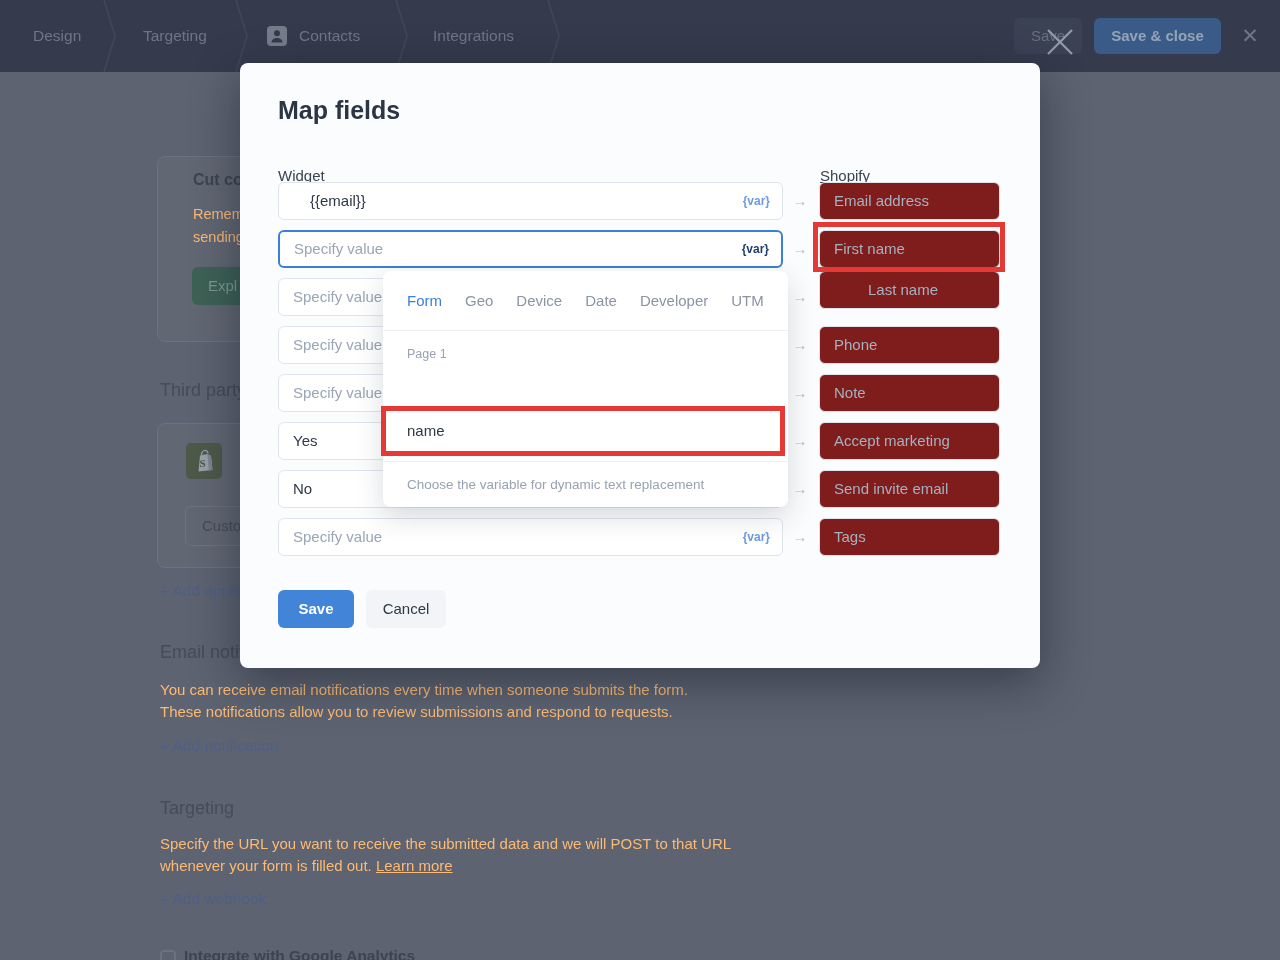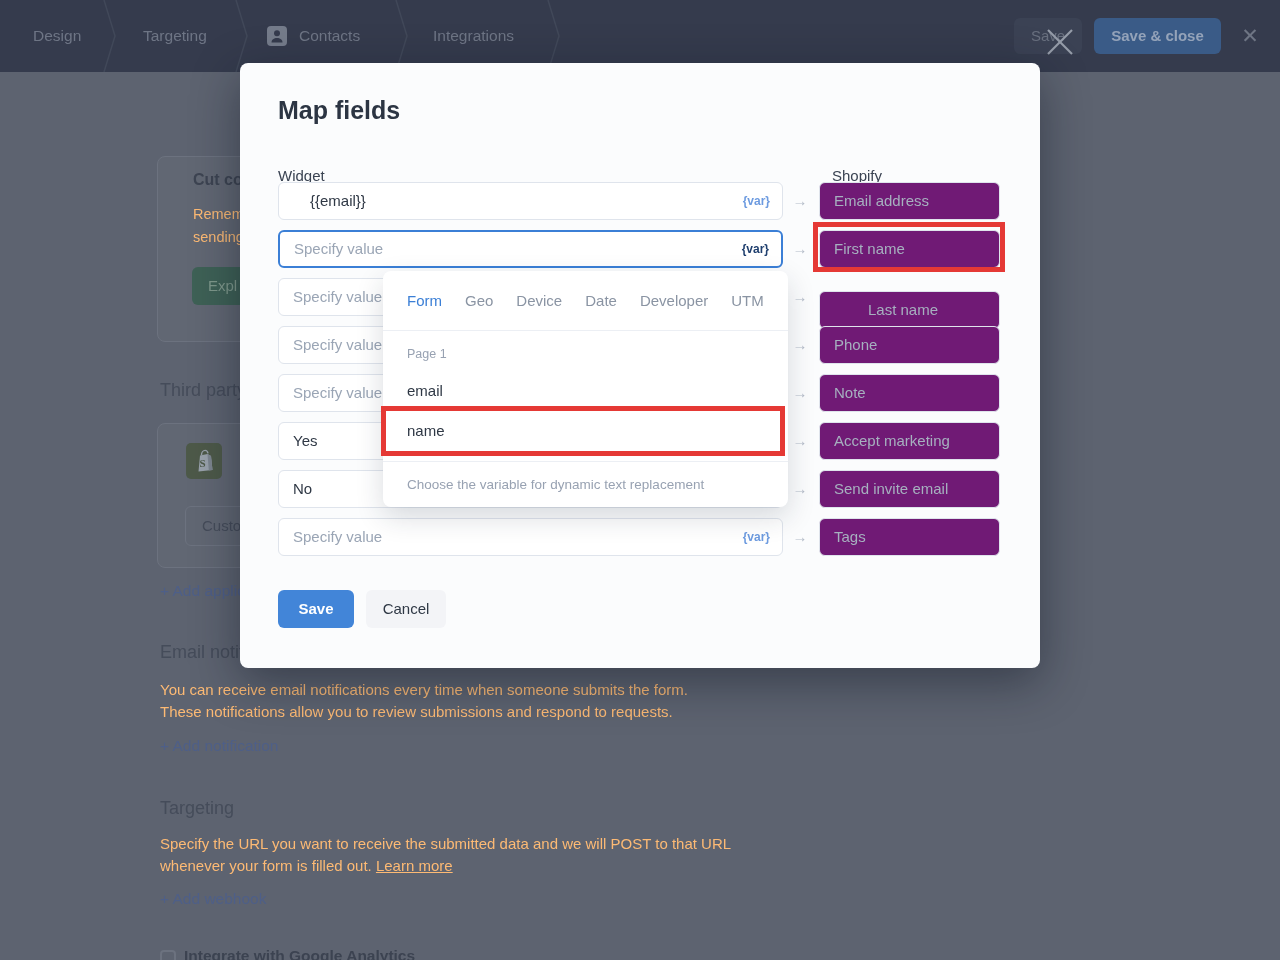--- a/index.html
+++ b/index.html
@@ -36,21 +36,21 @@
   
   .modal{position:absolute;left:240px;top:63px;width:800px;height:605px;background:#fbfcfd;
          border-radius:8px;box-shadow:0 14px 48px rgba(12,18,32,.45);z-index:10;}
   .m-title{position:absolute;left:38px;top:33px;font-size:25px;font-weight:700;color:#2c3543;}
   .col-label{position:absolute;top:88px;font-size:15px;color:#3a4352;margin-top:16px;}
   .f{position:absolute;background:#fff;border:1px solid #dfe4ec;border-radius:6px;box-sizing:border-box;
      width:505px;left:38px;height:38px;font-size:15px;line-height:36px;padding:0 14px;}
   .f.ph .txt{color:#9aa5b5;}
   .f.val .txt{color:#2f3845;}
   .f.focus{border:2px solid #3b7fd6;line-height:34px;}
-  .s-f{position:absolute;background:#701a75;border:1px solid #dfe4ec;border-radius:6px;box-sizing:border-box;
+  .s-f{position:absolute;background:#7f1d1d;border:1px solid #dfe4ec;border-radius:6px;box-sizing:border-box;
        left:579px;width:181px;height:38px;font-size:15px;line-height:36px;padding:0 14px;color:#a6b0bf;}
   .var{position:absolute;right:12px;top:0;font-size:12px;font-weight:700;color:#6d9be0;}
   .var.dark{color:#1f3f6e;}
   .arrow{position:absolute;left:549px;width:22px;text-align:center;color:#b4bcc8;font-size:15px;height:38px;line-height:38px;}
   .m-save{position:absolute;left:38px;top:527px;width:76px;height:38px;background:#4285d8;border:none;
           border-radius:6px;color:#fff;font-size:15px;font-weight:700;text-align:center;line-height:38px;cursor:pointer;}
   .m-cancel{position:absolute;left:126px;top:527px;width:80px;height:38px;background:#f3f4f7;
             border-radius:6px;color:#2f3845;font-size:15px;text-align:center;line-height:38px;cursor:pointer;}
 
   
@@ -140,21 +140,21 @@
     <div class="hdr-close">✕</div>
     <svg class="cursor-x" width="32" height="32">
       <line x1="4" y1="4" x2="28" y2="28" stroke="#959ca9" stroke-width="2.2"></line>
       <line x1="28" y1="4" x2="4" y2="28" stroke="#959ca9" stroke-width="2.2"></line>
     </svg>
   </div>
 
   <div class="modal">
     <div class="m-title">Map fields</div>
     <div class="col-label" style="left:38px;">Widget</div>
-    <div class="col-label" style="left:592px;text-decoration:underline;">Shopify</div>
+    <div class="col-label" style="left:580px;text-decoration:underline;">Shopify</div>
 
     <div class="f val" style="top:119px;padding-left:31px;">
       <span class="txt">{{email}}</span>
       <span class="var">{var}</span>
     </div>
     <div class="f ph focus" style="top:167px;">
       <span class="txt">Specify value</span>
       <span class="var dark">{var}</span>
     </div>
     <div class="f ph" style="top:215px;">
@@ -186,38 +186,37 @@
     <div class="arrow" style="top:167px;">→</div>
     <div class="arrow" style="top:215px;">→</div>
     <div class="arrow" style="top:263px;">→</div>
     <div class="arrow" style="top:311px;">→</div>
     <div class="arrow" style="top:359px;">→</div>
     <div class="arrow" style="top:407px;">→</div>
     <div class="arrow" style="top:455px;">→</div>
 
     <div class="s-f" style="top:119px;">Email address</div>
     <div class="s-f" style="top:167px;">First name</div>
-    <div class="s-f" style="top:228px;padding-left:48px;">Last name</div>
+    <div class="s-f" style="top:208px;padding-left:48px;">Last name</div>
     <div class="s-f" style="top:263px;">Phone</div>
     <div class="s-f" style="top:311px;">Note</div>
     <div class="s-f" style="top:359px;">Accept marketing</div>
     <div class="s-f" style="top:407px;">Send invite email</div>
     <div class="s-f" style="top:455px;">Tags</div>
 
     <div class="dd">
       <div class="dd-tabs">
         <span class="dd-tab active">Form</span>
         <span class="dd-tab">Geo</span>
         <span class="dd-tab">Device</span>
         <span class="dd-tab">Date</span>
         <span class="dd-tab">Developer</span>
         <span class="dd-tab">UTM</span>
       </div>
       <div class="dd-group">Page 1</div>
-      <div class="dd-opt" style="top:100px;">email</div>
       <div class="dd-opt" style="top:140px;">name</div>
       <div class="dd-footer">Choose the variable for dynamic text replacement</div>
     </div>
 
     <div class="red-box" style="left:573px;top:159px;width:192px;height:50px;"></div>
     <div class="red-box" style="left:141px;top:343px;width:404px;height:50px;"></div>
 
     <div class="m-save">Save</div>
     <div class="m-cancel">Cancel</div>
   </div>

